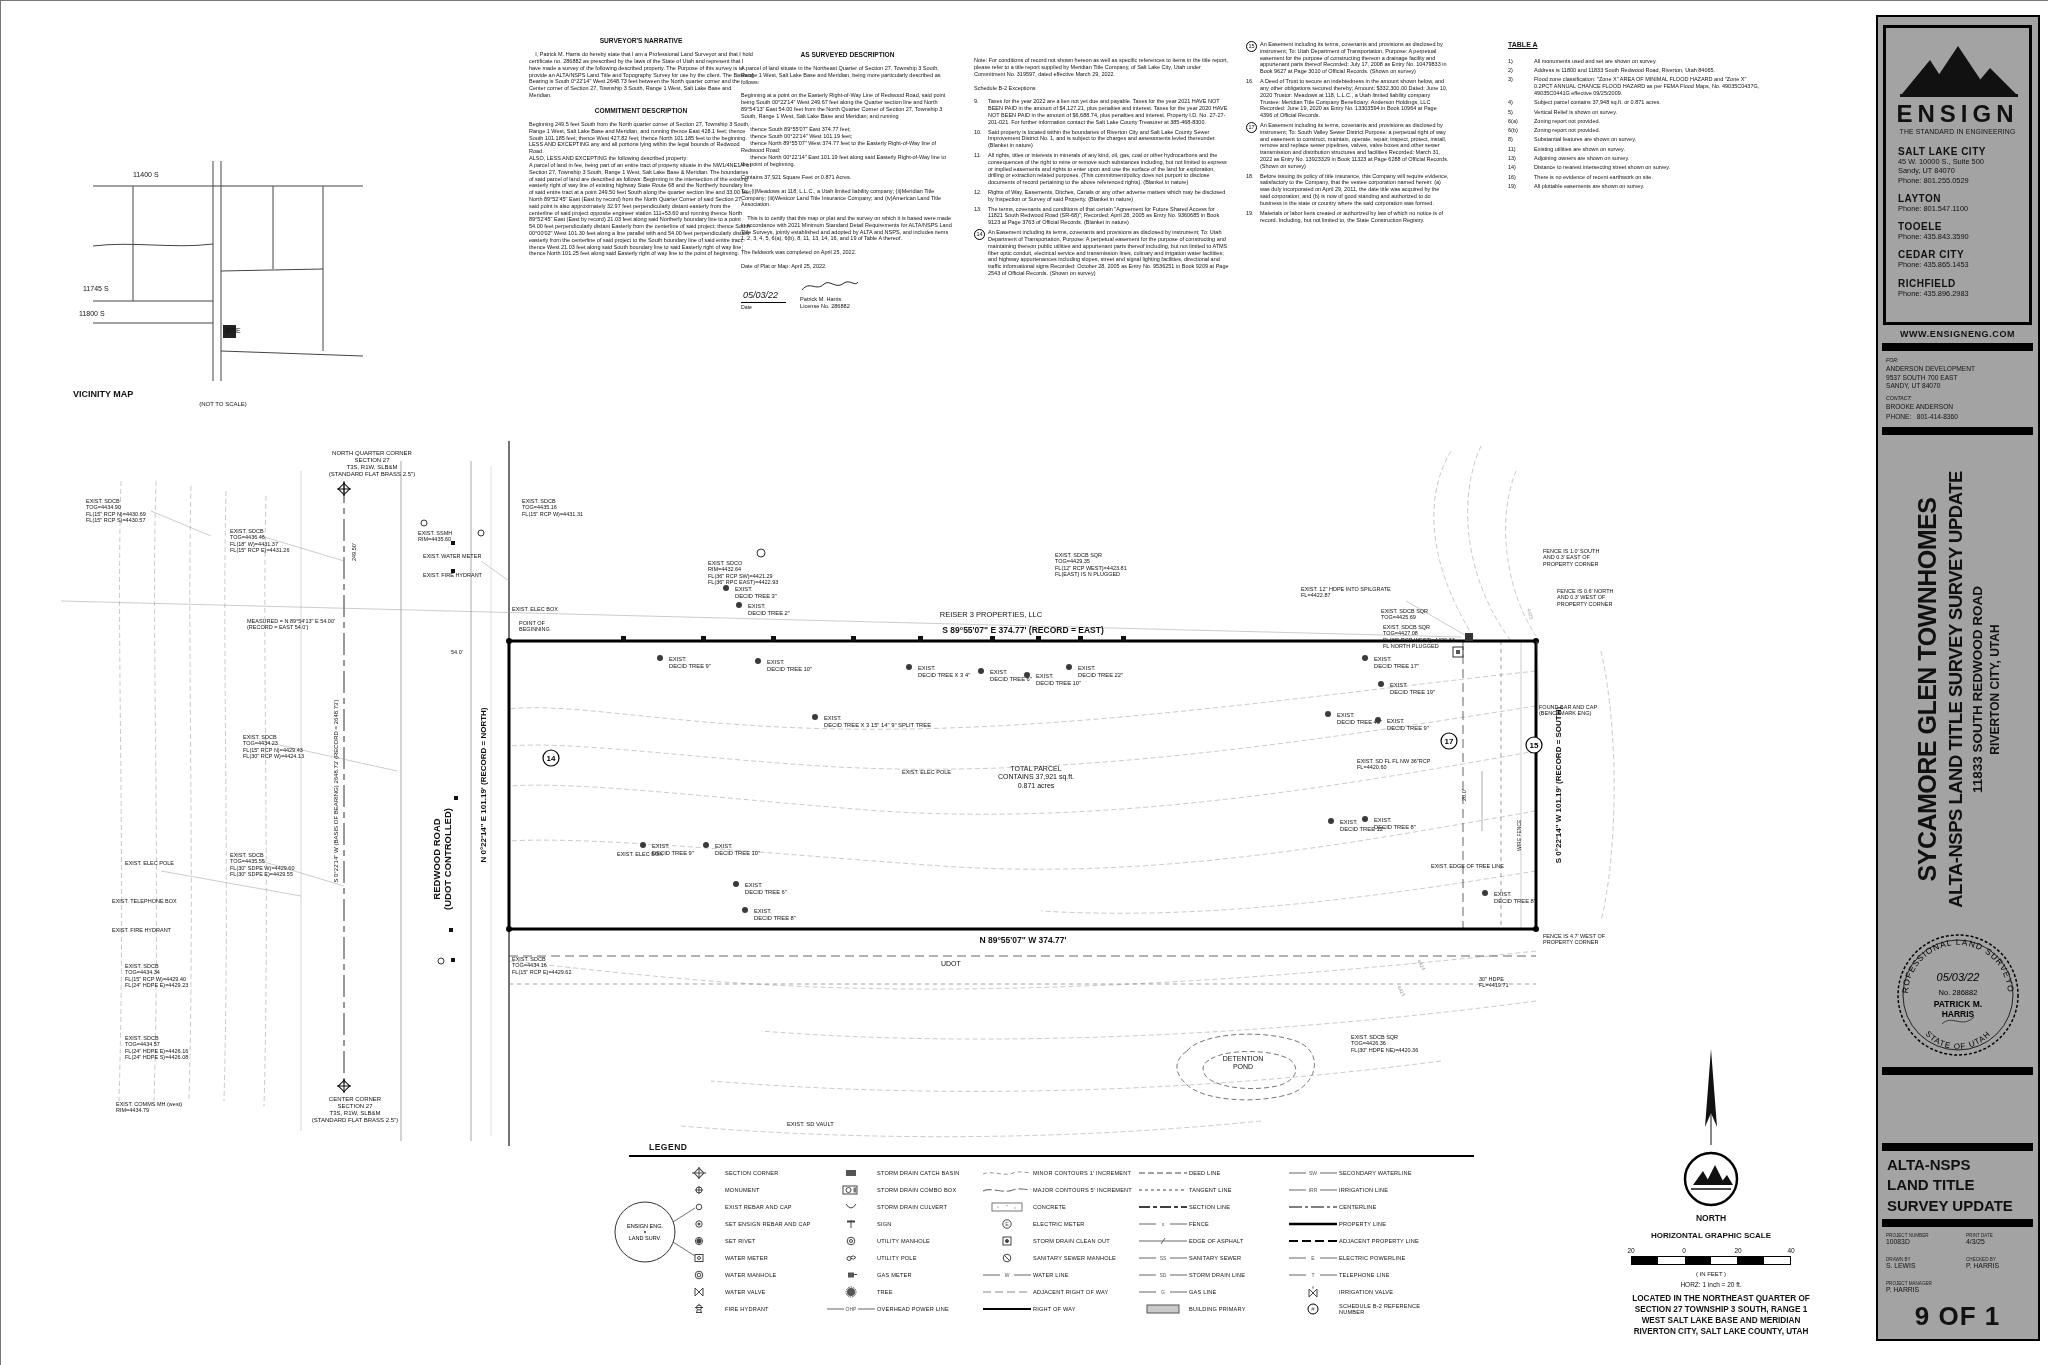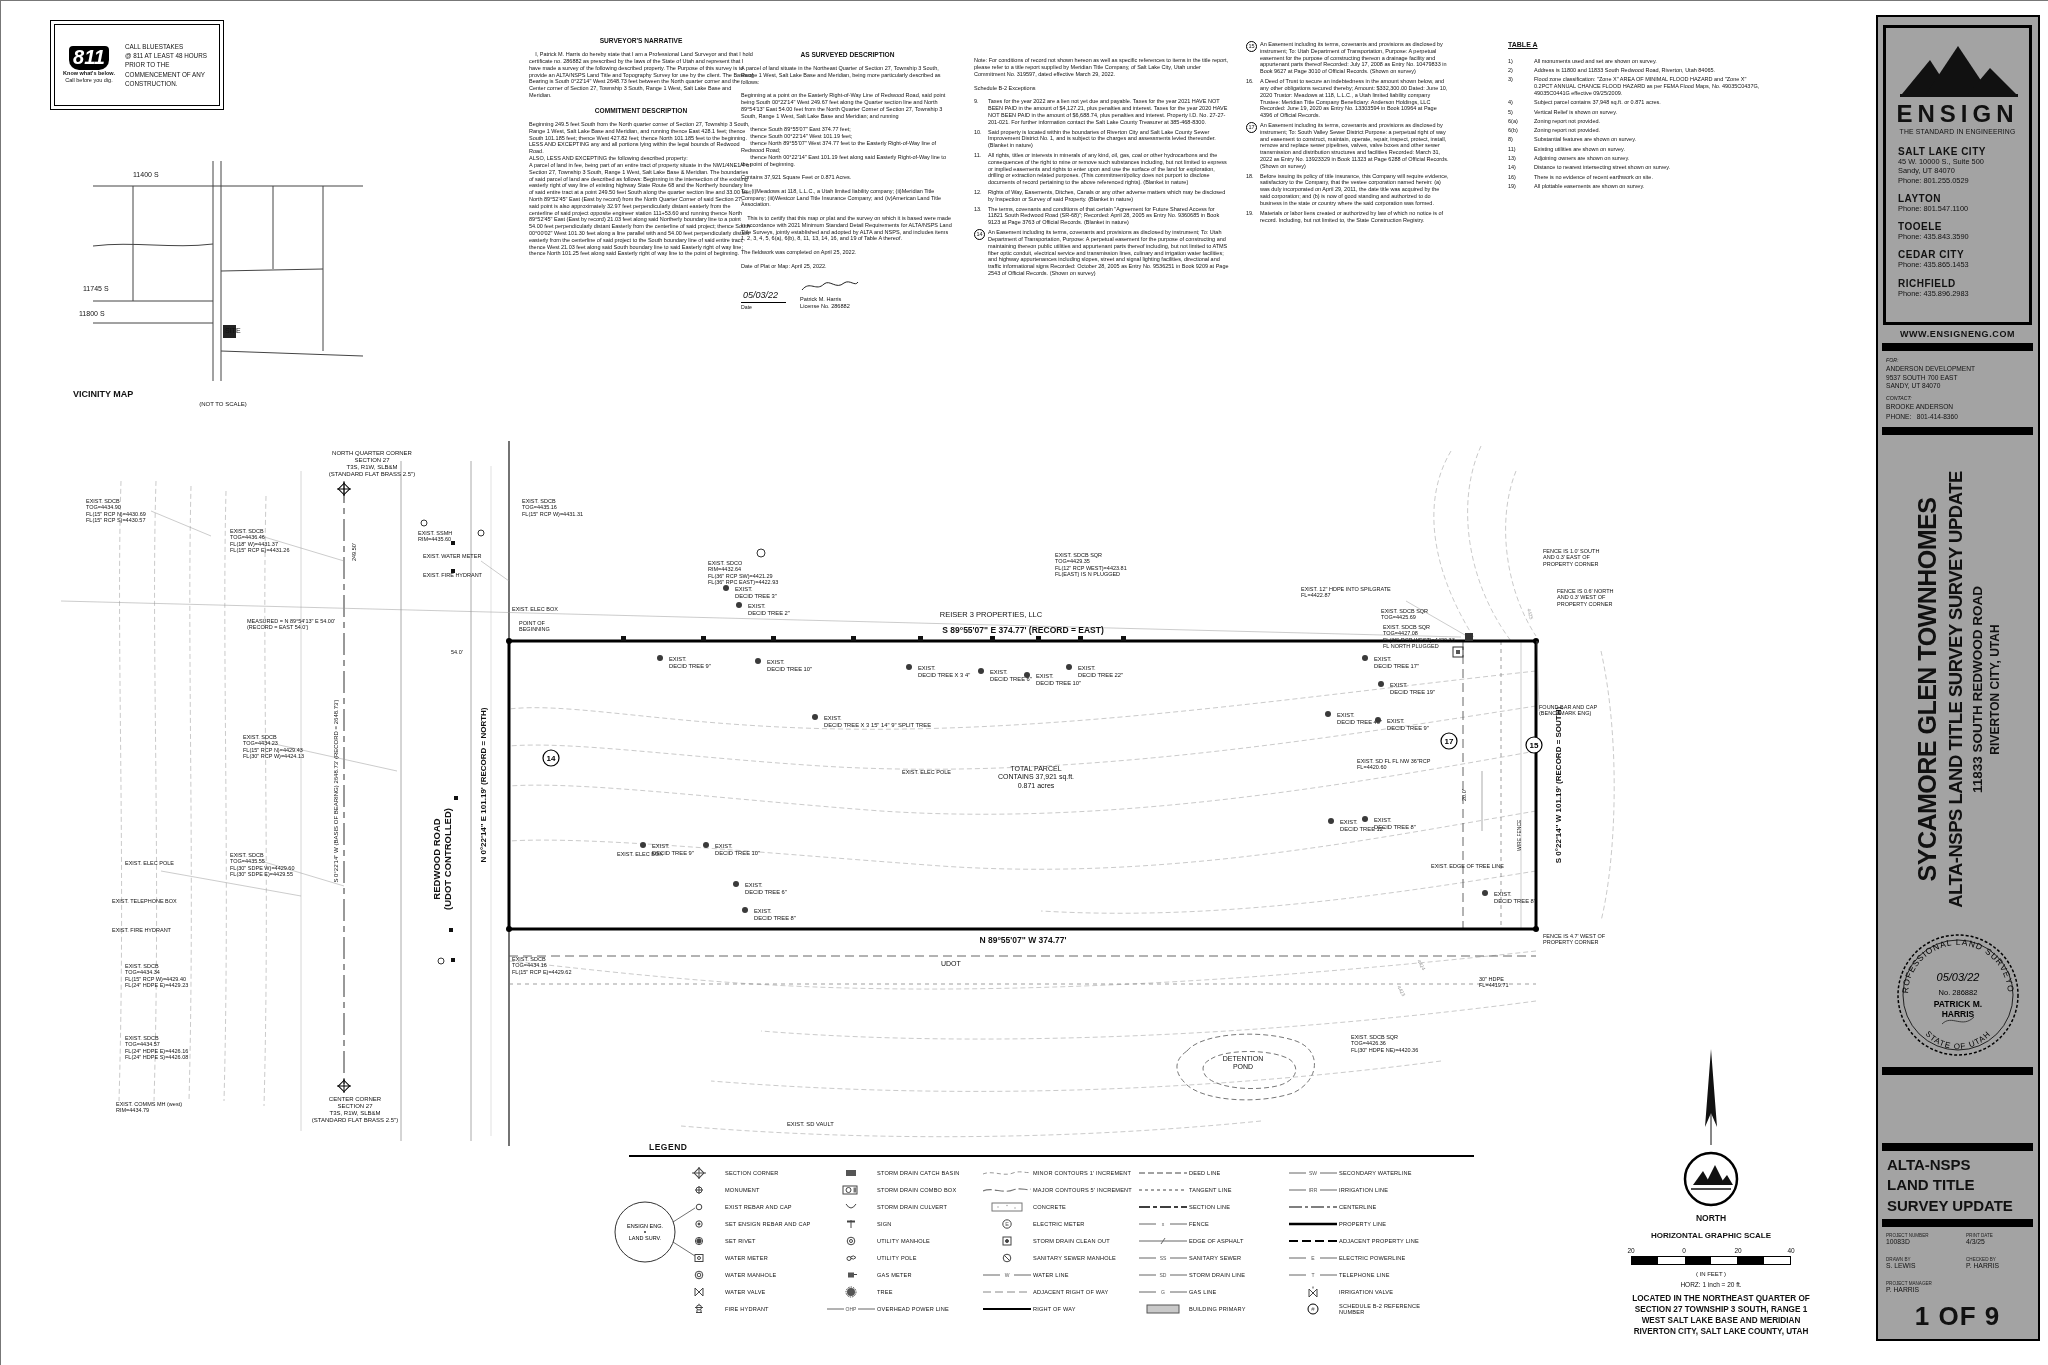--- a/index.html
+++ b/index.html
@@ -77,32 +77,20 @@
   .sheetname{left:9px;top:1138px;font-size:15px;font-weight:bold;line-height:1.35;white-space:pre-line;}
   .fld{font-size:4.6px;color:#222;}
   .fldv{font-size:6.8px;}
   .sheetnum{left:0;top:1284px;width:159px;text-align:center;font-size:26px;font-weight:bold;letter-spacing:1px;}
 </style>
 </head>
 <body>
 
 <div class="sheet">
 
-  <div class="ab box811">
-    <div class="logo811">
-      <span class="badge">811</span>
-      <div class="s1">Know what's below.</div>
-      <div class="s2">Call before you dig.</div>
-    </div>
-    <div class="t811 pre">CALL BLUESTAKES
-@ 811 AT LEAST 48 HOURS
-PRIOR TO THE
-COMMENCEMENT OF ANY
-CONSTRUCTION.</div>
-  </div>
 
 
   <div class="ab vicinity">
     <svg width="300" height="235" viewBox="0 0 300 235">
       <g stroke="#444" stroke-width="1" fill="none">
         <line x1="20" y1="35" x2="290" y2="35"></line>
         <line x1="140" y1="10" x2="140" y2="230"></line>
         <line x1="148" y1="10" x2="148" y2="230"></line>
         <line x1="20" y1="150" x2="140" y2="150"></line>
         <line x1="20" y1="172" x2="140" y2="172"></line>
@@ -1046,16 +1034,16 @@
         </div>
         <div class="ab" style="left: 88px; top: 1240px;">
           <div class="fld">CHECKED BY</div>
           <div class="fldv">P. HARRIS</div>
         </div>
         <div class="ab" style="left: 8px; top: 1264px;">
           <div class="fld">PROJECT MANAGER</div>
           <div class="fldv">P. HARRIS</div>
         </div>
       </div>
-    <div class="ab sheetnum">1 OF 9</div>
+    <div class="ab sheetnum">9 OF 1</div>
   </div>
 
 </div>
 
 </body></html>

